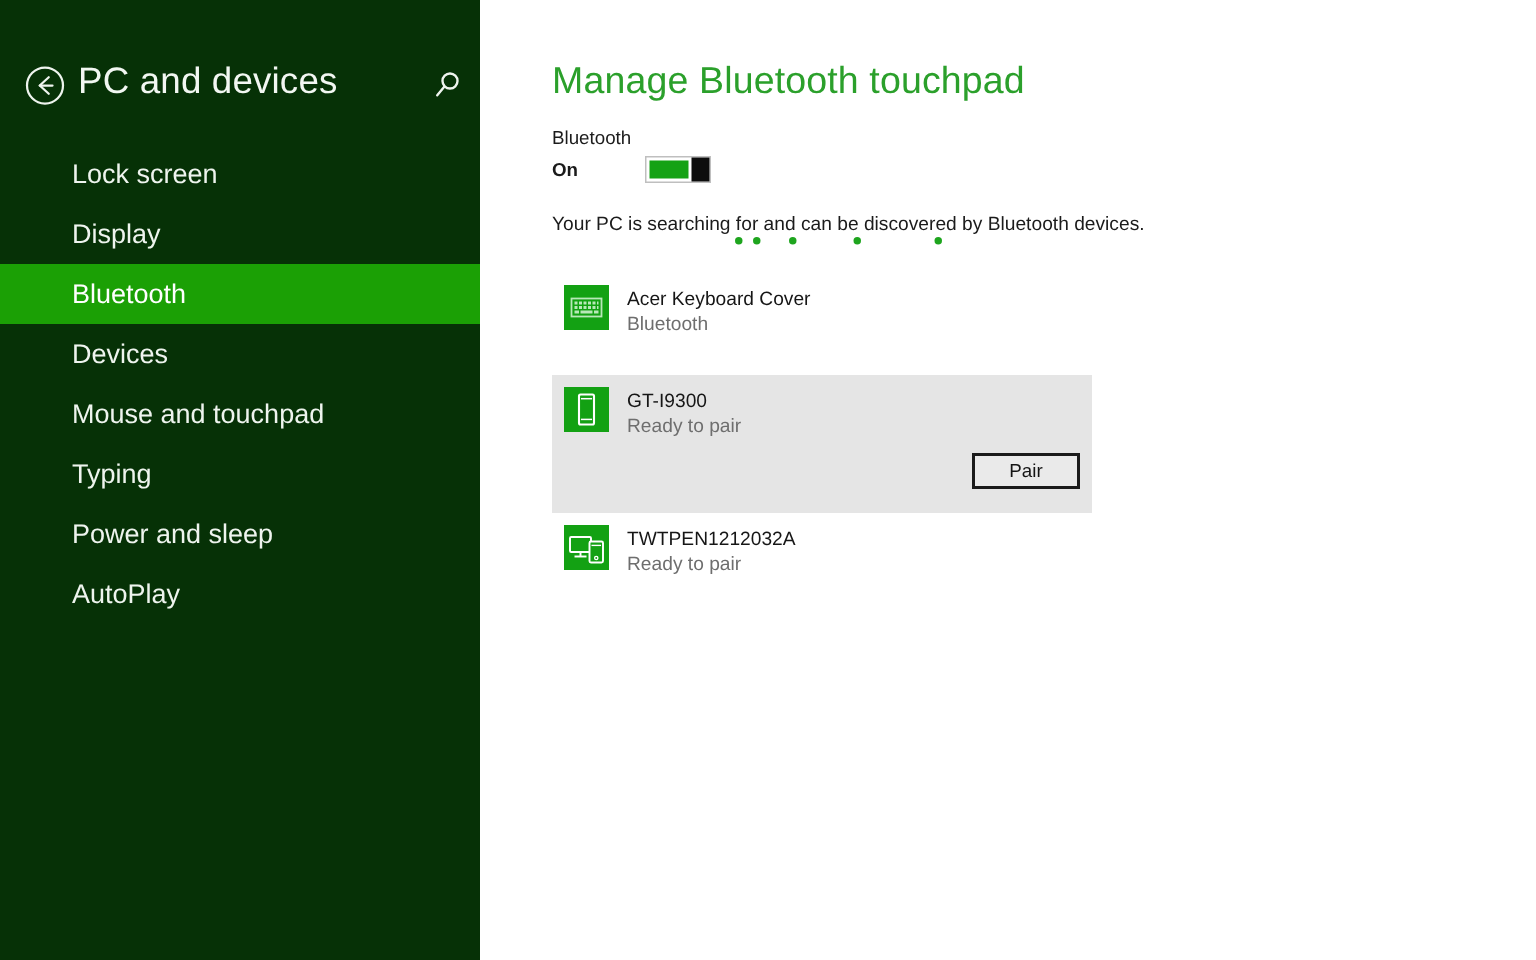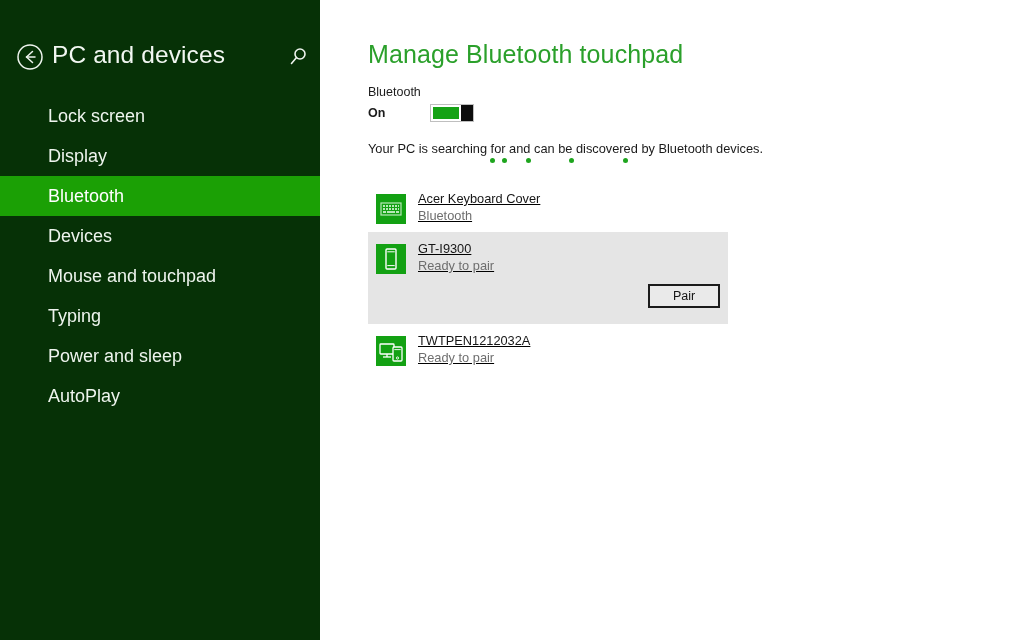--- a/index.html
+++ b/index.html
@@ -196,27 +196,26 @@
     width: 360px;
   }
 
   .device-row {
     position: relative;
     display: block;
     width: 360px;
     cursor: pointer;
   }
 
-  .device-row.selected { background: #e5e5e5; }
+  .device-row.selected { background: #e5e5e5; margin-top: 18px; }
 
   .device-main {
     display: flex;
-    align-items: flex-end;
+    align-items: flex-start;
     padding: 8px 0 8px 8px;
-    text-decoration: underline;
   }
 
   .device-icon {
     flex: 0 0 30px;
     width: 30px;
     height: 30px;
     background: #13a113;
     margin-right: 12px;
     position: relative;
   }

